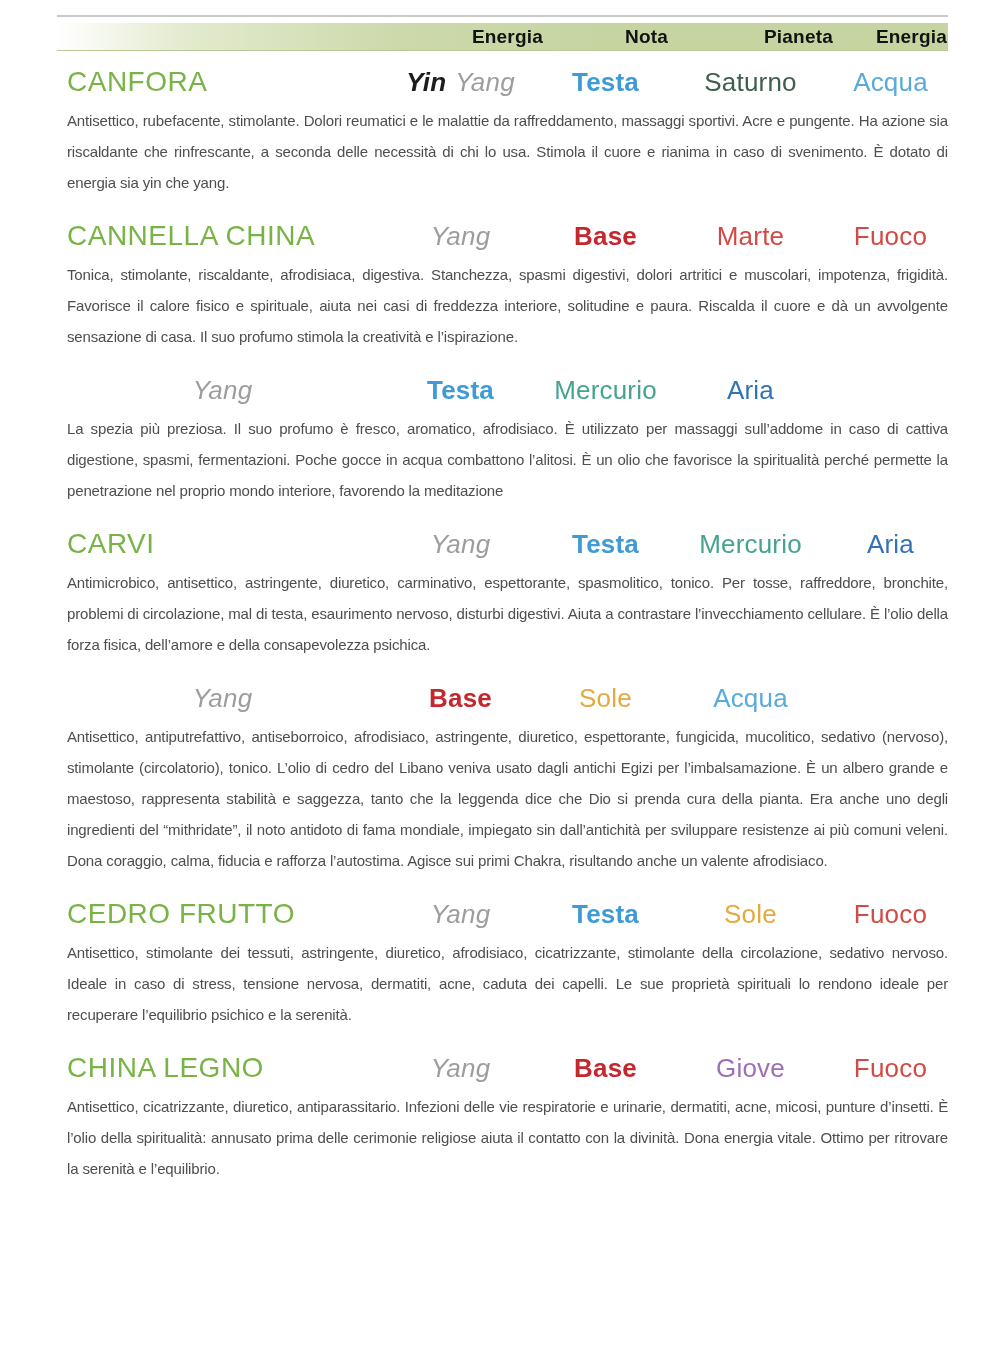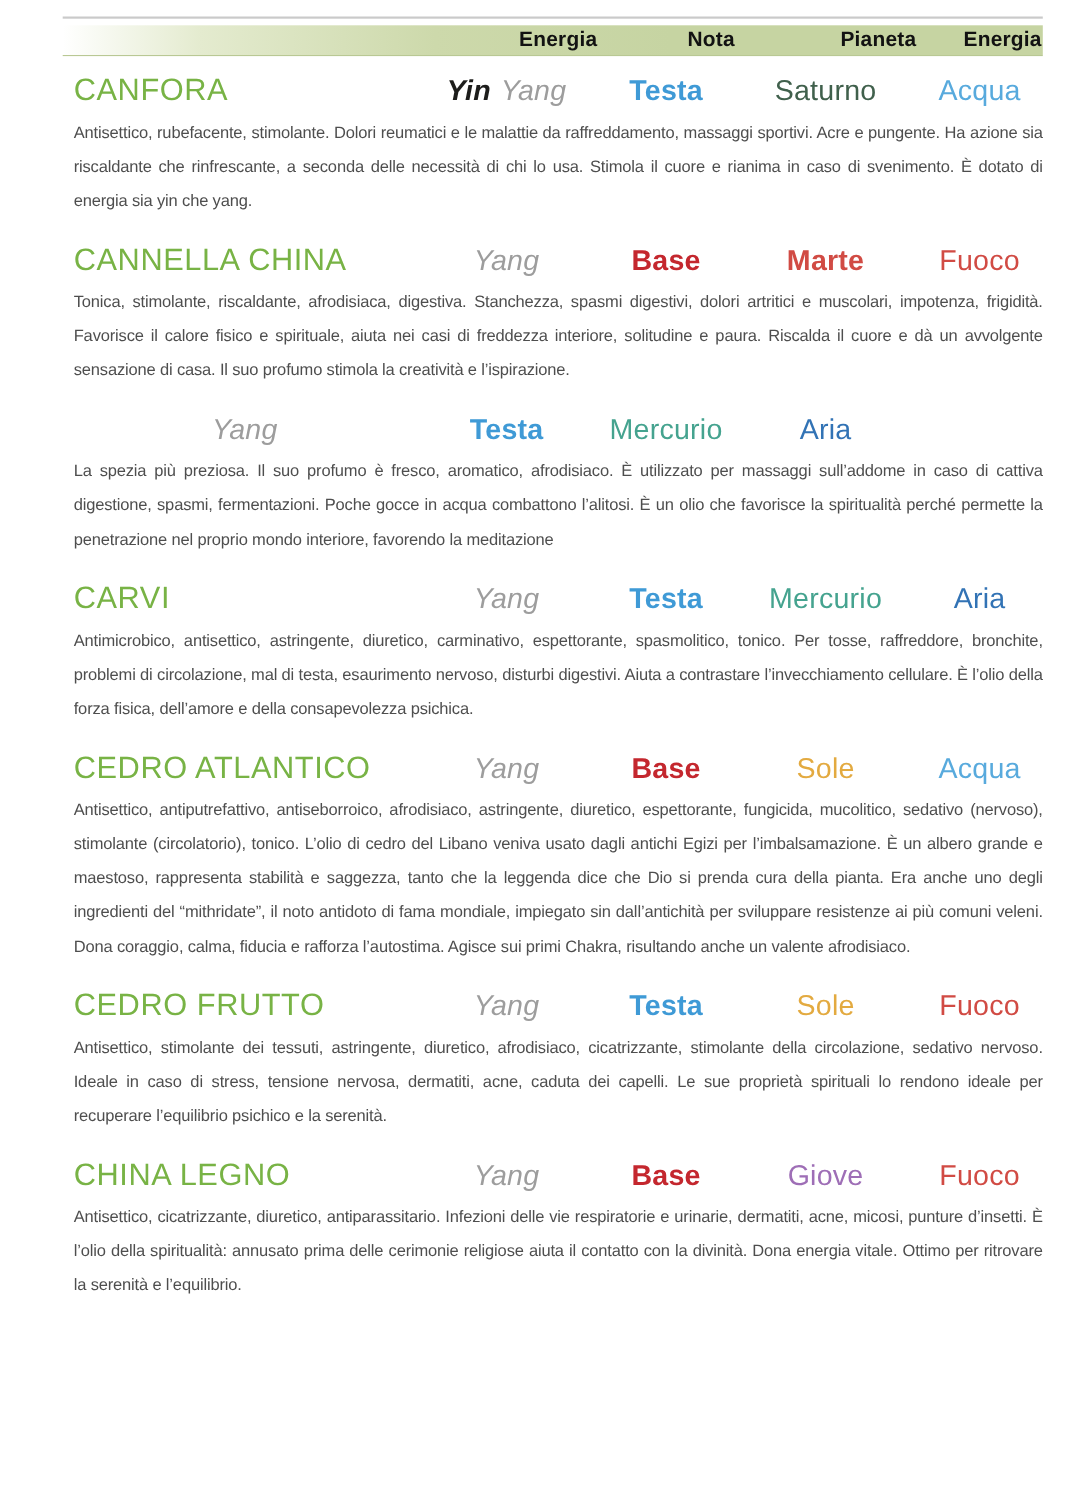--- a/index.html
+++ b/index.html
@@ -112,21 +112,21 @@
       <p class="desc">Antisettico, rubefacente, stimolante. Dolori reumatici e le malattie da raffreddamento, massaggi sportivi. Acre e pungente. Ha azione sia riscaldante che rinfrescante, a seconda delle necessità di chi lo usa. Stimola il cuore e rianima in caso di svenimento. È dotato di energia sia yin che yang.</p>
     </section>
 
     <section class="entry">
       <div class="row">
         <h2 class="oil-name">CANNELLA CHINA</h2>
         <div class="val energia">
             <span style="color: rgb(157, 157, 157); font-weight: 400;">Yang</span>
           </div>
         <div class="val nota" style="color: rgb(196, 39, 46); font-weight: 700;">Base</div>
-        <div class="val pianeta" style="color: rgb(209, 75, 68); font-weight: 700;">Marte</div>
+        <div class="val pianeta" style="color: rgb(209, 75, 68); font-weight: 400;">Marte</div>
         <div class="val elemento" style="color: rgb(209, 75, 68); font-weight: 400;">Fuoco</div>
       </div>
       <p class="desc">Tonica, stimolante, riscaldante, afrodisiaca, digestiva. Stanchezza, spasmi digestivi, dolori artritici e muscolari, impotenza, frigidità. Favorisce il calore fisico e spirituale, aiuta nei casi di freddezza interiore, solitudine e paura. Riscalda il cuore e dà un avvolgente sensazione di casa. Il suo profumo stimola la creatività e l’ispirazione.</p>
     </section>
 
     <section class="entry">
       <div class="row">
         <div class="val energia">
             <span style="color: rgb(157, 157, 157); font-weight: 400;">Yang</span>
           </div>
@@ -145,21 +145,20 @@
           </div>
         <div class="val nota" style="color: rgb(63, 154, 214); font-weight: 700;">Testa</div>
         <div class="val pianeta" style="color: rgb(69, 163, 143); font-weight: 400;">Mercurio</div>
         <div class="val elemento" style="color: rgb(50, 115, 181); font-weight: 400;">Aria</div>
       </div>
       <p class="desc">Antimicrobico, antisettico, astringente, diuretico, carminativo, espettorante, spasmolitico, tonico. Per tosse, raffreddore, bronchite, problemi di circolazione, mal di testa, esaurimento nervoso, disturbi digestivi. Aiuta a contrastare l’invecchiamento cellulare. È l’olio della forza fisica, dell’amore e della consapevolezza psichica.</p>
     </section>
 
     <section class="entry">
       <div class="row">
-        <h2 class="oil-name">CEDRO ATLANTICO</h2>
         <div class="val energia">
             <span style="color: rgb(157, 157, 157); font-weight: 400;">Yang</span>
           </div>
         <div class="val nota" style="color: rgb(196, 39, 46); font-weight: 700;">Base</div>
         <div class="val pianeta" style="color: rgb(227, 170, 64); font-weight: 400;">Sole</div>
         <div class="val elemento" style="color: rgb(88, 170, 221); font-weight: 400;">Acqua</div>
       </div>
       <p class="desc">Antisettico, antiputrefattivo, antiseborroico, afrodisiaco, astringente, diuretico, espettorante, fungicida, mucolitico, sedativo (nervoso), stimolante (circolatorio), tonico. L’olio di cedro del Libano veniva usato dagli antichi Egizi per l’imbalsamazione. È un albero grande e maestoso, rappresenta stabilità e saggezza, tanto che la leggenda dice che Dio si prenda cura della pianta. Era anche uno degli ingredienti del “mithridate”, il noto antidoto di fama mondiale, impiegato sin dall’antichità per sviluppare resistenze ai più comuni veleni. Dona coraggio, calma, fiducia e rafforza l’autostima. Agisce sui primi Chakra, risultando anche un valente afrodisiaco.</p>
     </section>
 

